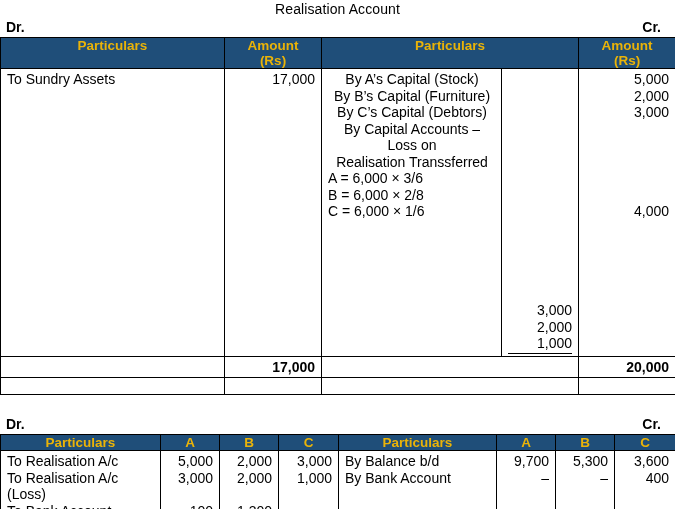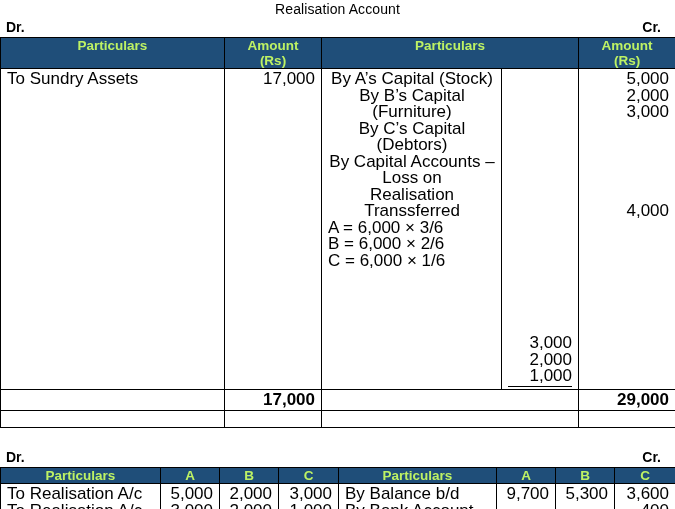--- a/index.html
+++ b/index.html
@@ -47,34 +47,34 @@
     border: 1.5px solid #000;
     background: #fff;
   }
   table.ledger td, table.ledger th {
     border: 1px solid #000;
     padding: 0;
     vertical-align: top;
   }
   thead th {
     background: #1F4E79;
-    color: #bef264;
+    color: #eab308;
     font-size: 13.5px;
     font-weight: bold;
     text-align: center;
     line-height: 15px;
     padding: 4px 3px;
     border: 1px solid #1F4E79;
     vertical-align: middle;
   }
   thead th.hdr-edge-l { border-left: 1.5px solid #000; }
   thead th.hdr-edge-r { border-right: 1.5px solid #000; }
 
   .cell {
-    font-size: 17px;
+    font-size: 14px;
     line-height: 16.5px;
     padding: 2px 5px 2px 6px;
   }
   .cell.num { text-align: right; padding-right: 6px; }
 
   .lines { display: block; }
 
   .spacer-block { height: 16.5px; }
 
   
@@ -150,21 +150,21 @@
 
         <td>
           <div class="cell">
             <span class="lines" style="white-space:pre-line;text-align:center;">By A’s Capital (Stock)
 By B’s Capital (Furniture)
 By C’s Capital (Debtors)
 By Capital Accounts – Loss on
 Realisation Transsferred</span>
             <span class="spacer-block"></span>
             <span class="lines" style="white-space:pre-line;">A = 6,000 × 3/6
-B = 6,000 × 2/6
+B = 6,000 × 2/8
 C = 6,000 × 1/6</span>
           </div>
         </td>
 
         <td style="border-left:none;border-right:none;">
           <div class="cell num">
             <span class="lines" style="visibility:hidden;white-space:pre-line;">By A’s Capital (Stock)
 By B’s Capital (Furniture)
 By C’s Capital (Debtors)
 By Capital Accounts – Loss on
@@ -195,21 +195,21 @@
         <td>
             <div class="cell">&nbsp;</div>
           </td>
         <td>
             <div class="cell num">17,000</div>
           </td>
         <td colspan="2">
             <div class="cell">&nbsp;</div>
           </td>
         <td>
-            <div class="cell num">29,000</div>
+            <div class="cell num">20,000</div>
           </td>
       </tr>
       <tr class="tail-row">
         <td></td>
         <td></td>
         <td colspan="2"></td>
         <td></td>
       </tr>
     </tbody>
   </table>

